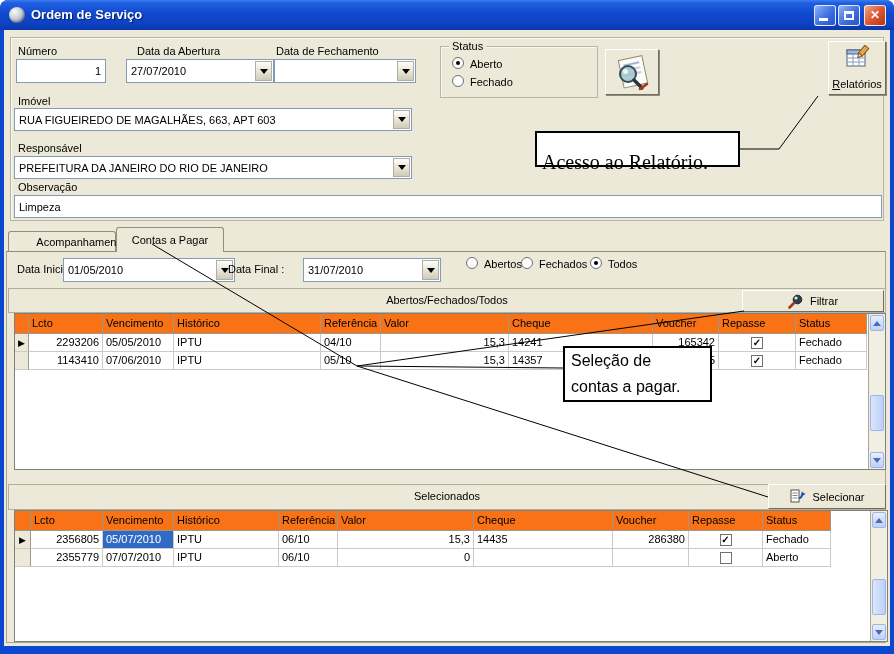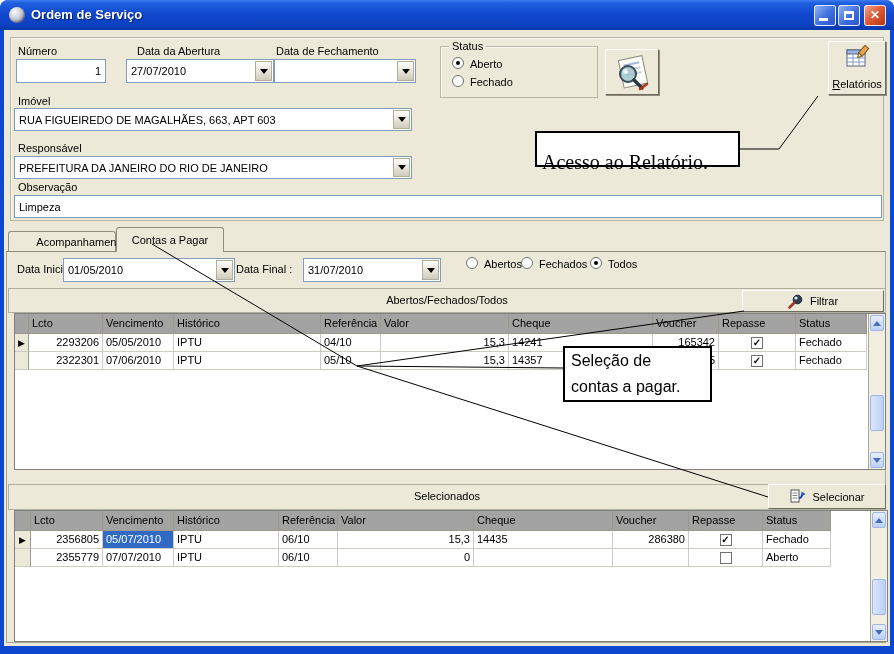--- a/index.html
+++ b/index.html
@@ -48,21 +48,21 @@
     border-radius:3px 3px 0 0;display:flex;align-items:center;justify-content:center;font-size:11px;}
   .tab.active{z-index:6;}
   .tabpanel{position:absolute;left:2px;top:221px;width:880px;height:392px;
     border:1px solid #A9A594;border-top-color:#8E8B7A;}
 
   .capbar{position:absolute;background:#ECE9D8;border:1px solid #B3AF9E;}
   .captext{position:absolute;left:0;right:0;top:5px;text-align:center;font-size:11px;}
 
   .grid{position:absolute;background:#fff;border:1px solid #808080;overflow:hidden;}
   .ghead{display:flex;height:20px;}
-  .ghead .gcell{background:#a3a3a3;border-right:1px solid #9C998A;border-bottom:1px solid #9C998A;line-height:19px;}
+  .ghead .gcell{background:#f97316;border-right:1px solid #9C998A;border-bottom:1px solid #9C998A;line-height:19px;}
   .grow{display:flex;height:18px;}
   .grow .gcell{border-right:1px solid #CCCCC4;border-bottom:1px solid #CCCCC4;line-height:16px;}
   .gcell{flex:none;padding:0 3px;font-size:11px;white-space:nowrap;overflow:hidden;}
   .selcell{background:#ECE9D8;border-right:1px solid #9C998A !important;padding:0;text-align:center;}
   .marker{font-size:9px;line-height:16px;}
   .selblue{background:#316AC5;color:#fff;}
   .cbwrap{display:flex;justify-content:center;align-items:center;height:100%;}
   .cbx{width:12px;height:12px;background:#fff;border:1px solid #717171;
     display:flex;align-items:center;justify-content:center;}
   .cbx span{font-size:10px;font-weight:bold;line-height:10px;}
@@ -184,21 +184,21 @@
     <div class="tab active" style="left:112px;top:197px;width:108px;height:25px;">Contas a Pagar</div>
     <div class="tabpanel"></div>
 
     <div class="lbl" style="left:13px;top:233px;">Data Inicial :</div>
     <div class="combo" style="left:59px;top:228px;width:172px;height:24px;">
       <span>01/05/2010</span>
       <span class="combo-btn">
           <span class="arr-dn"></span>
         </span>
     </div>
-    <div class="lbl" style="left:232px;top:233px;">Data Final :</div>
+    <div class="lbl" style="left:224px;top:233px;">Data Final :</div>
     <div class="combo" style="left:299px;top:228px;width:138px;height:24px;">
       <span>31/07/2010</span>
       <span class="combo-btn">
           <span class="arr-dn"></span>
         </span>
     </div>
     <div class="radio" style="left:462px;top:227px;"></div>
     <div class="lbl" style="left:480px;top:228px;">Abertos</div>
     <div class="radio" style="left:517px;top:227px;"></div>
     <div class="lbl" style="left:535px;top:228px;">Fechados</div>
@@ -243,21 +243,21 @@
             <div class="cbwrap">
               <span class="cbx">
                 <span>✓</span>
               </span>
             </div>
           </div>
         <div class="gcell" style="width:71px;">Fechado</div>
       </div>
       <div class="grow">
         <div class="gcell selcell" style="width:14px;"><span class="marker"></span></div>
-        <div class="gcell ra" style="width:74px;">2322301</div>
+        <div class="gcell ra" style="width:74px;">1143410</div>
         <div class="gcell" style="width:71px;">07/06/2010</div>
         <div class="gcell" style="width:147px;">IPTU</div>
         <div class="gcell" style="width:60px;">05/10</div>
         <div class="gcell ra" style="width:128px;">15,3</div>
         <div class="gcell" style="width:144px;">14357</div>
         <div class="gcell ra" style="width:66px;">315</div>
         <div class="gcell" style="width:77px;">
             <div class="cbwrap">
               <span class="cbx">
                 <span>✓</span>

